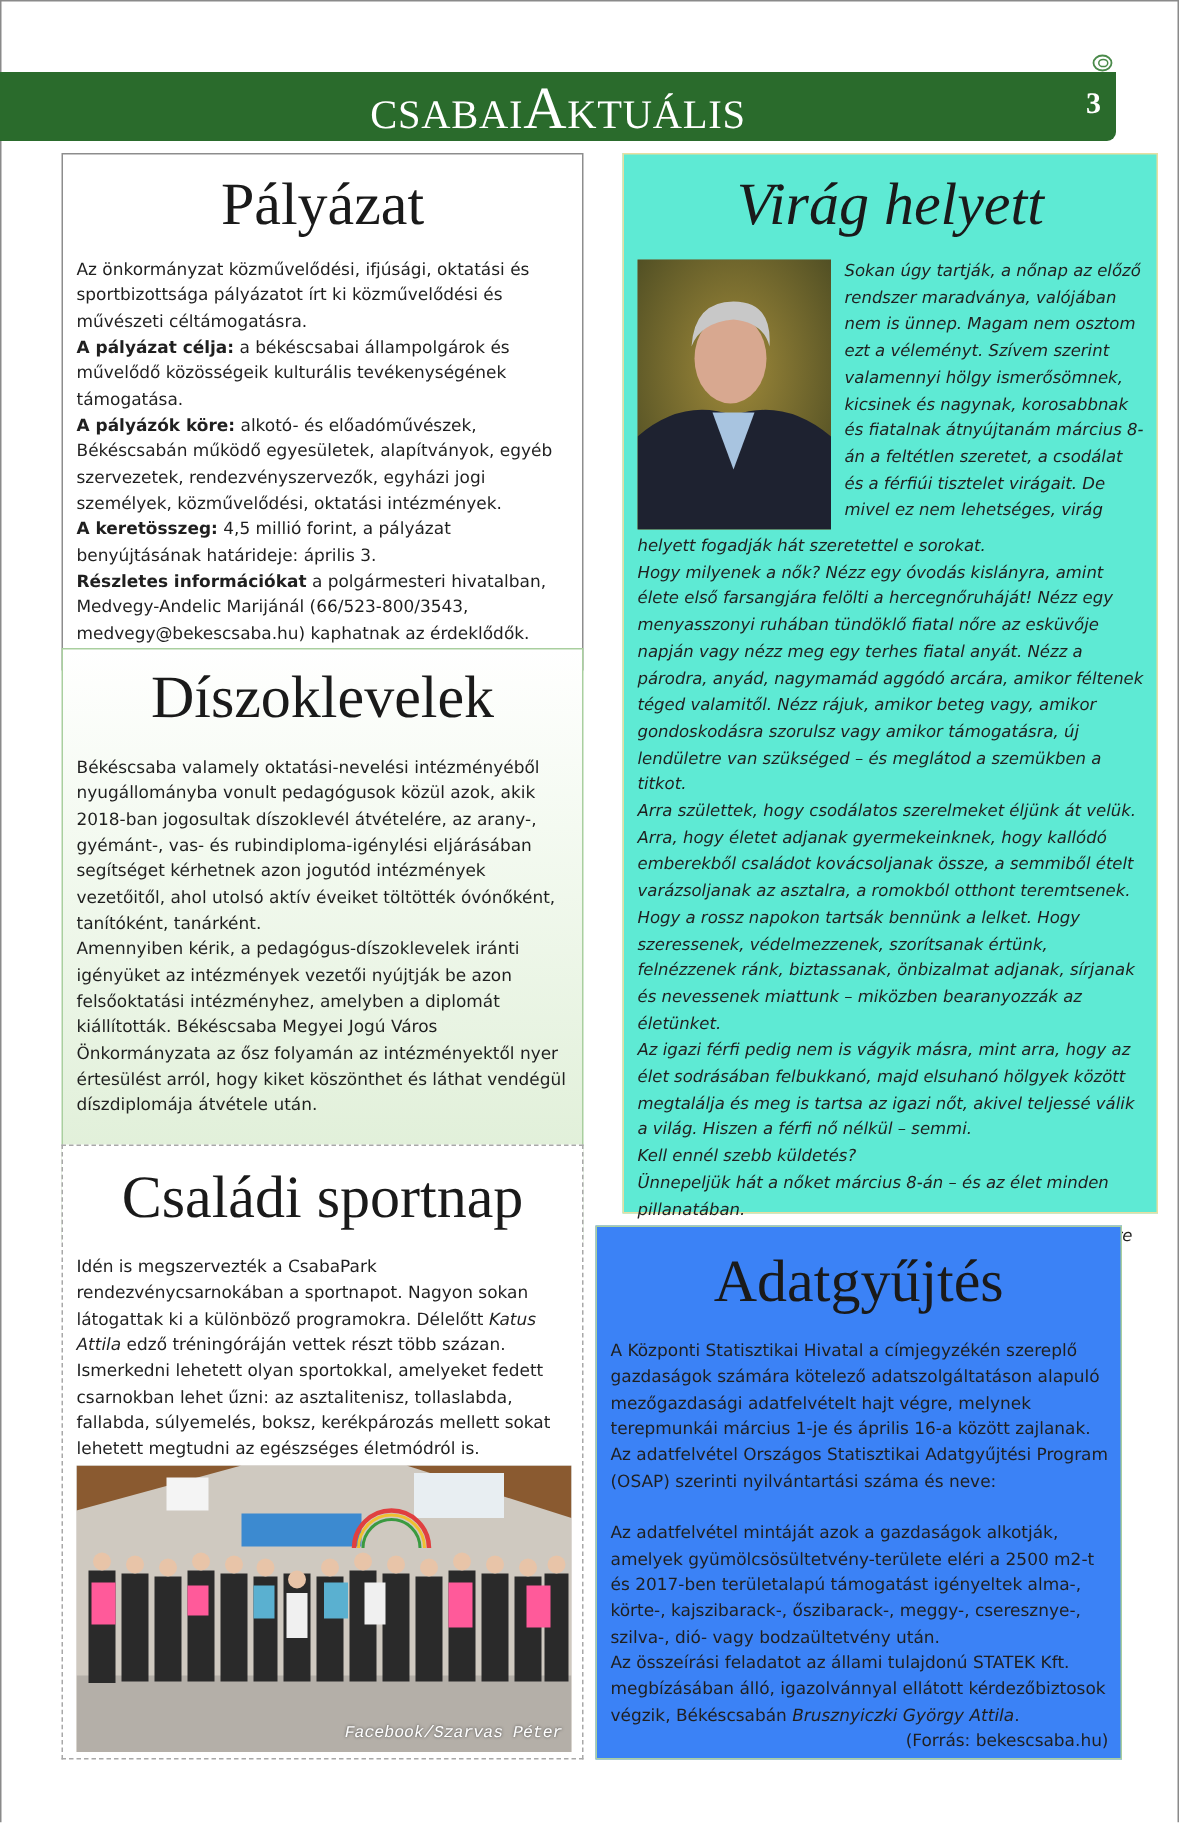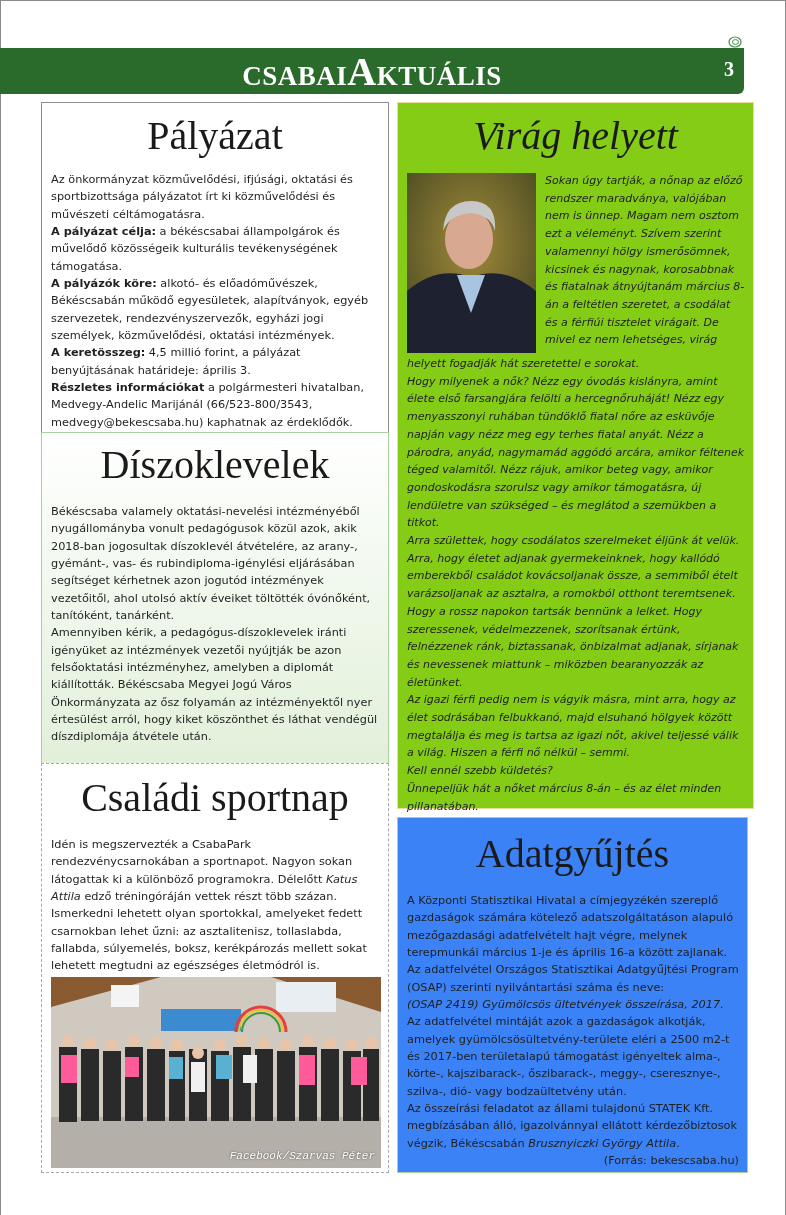--- a/index.html
+++ b/index.html
@@ -2,21 +2,21 @@
 <html><head>
 <meta charset="utf-8">
 <style>
   * { box-sizing: border-box; margin: 0; padding: 0; }
   html, body { width: 786px; height: 1215px; background: #ffffff; overflow: hidden; }
   body { position: relative; font-family: "Liberation Sans", sans-serif; color: #1a1a1a; }
   .page-frame { position: absolute; left: 0; top: 0; width: 786px; height: 1215px; border-left: 1px solid #8a8a8a; border-top: 1px solid #8a8a8a; border-right: 1px solid #8a8a8a; }
 
   
   .header-band { position: absolute; left: 0; top: 48px; width: 744px; height: 46px; background: #2a6b2c; border-bottom-right-radius: 6px; }
-  .header-title { position: absolute; left: 0; width: 744px; top: 52px; text-align: center; font-family: "Liberation Serif", serif; color: #ffffff; font-size: 27px; font-weight: bold; letter-spacing: 0.5px; line-height: 40px; }
+  .header-title { position: absolute; left: 0; width: 744px; top: 52px; text-align: center; font-family: "Liberation Serif", serif; color: #ffffff; font-size: 27px; font-weight: normal; letter-spacing: 0.5px; line-height: 40px; }
   .header-title .big-a { font-size: 40px; }
   .page-number { position: absolute; right: 52px; top: 58px; color: #ffffff; font-family: "Liberation Serif", serif; font-weight: bold; font-size: 20px; }
   .spiral-icon { position: absolute; left: 728px; top: 36px; width: 14px; height: 12px; }
 
   
   .box { position: absolute; }
   .box-title { font-family: "Liberation Serif", serif; text-align: center; color: #1a1a1a; font-weight: normal; }
   .body-text { font-family: "DejaVu Sans", sans-serif; font-size: 11.3px; line-height: 17.35px; color: #1f1f1f; }
   .body-text b { font-weight: bold; }
   .italic-text { font-family: "DejaVu Sans", sans-serif; font-style: italic; font-size: 11px; line-height: 17.7px; color: #1f1f1f; }
@@ -28,21 +28,21 @@
   #diszoklevelek { left: 41px; top: 432px; width: 348px; height: 396px; border: 1px solid #a9cf9f; background: linear-gradient(to bottom, #ffffff 0%, #f4faf1 30%, #dcedd3 100%); }
   #diszoklevelek .box-title { font-size: 40px; margin-top: 6px; line-height: 52px; }
   #diszoklevelek .body-text { padding: 12px 10px 0 9px; }
 
   #sportnap { left: 41px; top: 763px; width: 348px; height: 410px; border: 1px dashed #a8a8a8; background: #ffffff; }
   #sportnap .box-title { font-size: 40px; margin-top: 6px; line-height: 56px; }
   #sportnap .body-text { padding: 10px 8px 0 9px; }
   .sport-photo { position: absolute; left: 9px; top: 213px; width: 330px; height: 191px; overflow: hidden; background: #bdb7ae; }
   .photo-credit { position: absolute; right: 6px; bottom: 6px; color: #ffffff; font-family: Liberation Mono, monospace; font-style: italic; font-size: 11px; text-shadow: 0 0 2px #444; }
 
-  #virag { left: 397px; top: 102px; width: 357px; height: 707px; border: 1px solid #e8dea0; background: #84cc16; }
+  #virag { left: 415px; top: 102px; width: 357px; height: 707px; border: 1px solid #e8dea0; background: #5eead4; }
   #virag .box-title { font-style: italic; font-size: 40px; margin-top: 6px; line-height: 54px; }
   .portrait { float: left; width: 129px; height: 180px; margin: 10px 9px 2px 9px; overflow: hidden; background: #6b5a2a; }
   #virag .italic-text { padding: 9px 8px 0 0; }
   #virag .italic-text.cont { padding: 0 8px 0 9px; clear: both; }
   .signature { text-align: right; padding-right: 8px; }
 
   #adatgyujtes { left: 397px; top: 817px; width: 351px; height: 356px; border: 1px solid #a9cf9f; background: #3b82f6; }
   #adatgyujtes .box-title { font-size: 40px; margin-top: 8px; line-height: 56px; }
   #adatgyujtes .body-text { padding: 10px 8px 0 9px; }
   .source { text-align: right; }
@@ -176,18 +176,18 @@
     <span>Ünnepeljük hát a nőket március 8-án – és az élet minden pillanatában.</span>
     <div class="signature">Szarvas Péter, Békéscsaba polgármestere</div>
   </div>
 </section>
 
 <section class="box" id="adatgyujtes">
   <h2 class="box-title">Adatgyűjtés</h2>
   <div class="body-text">
     <span>A Központi Statisztikai Hivatal a címjegyzékén szereplő gazdaságok számára kötelező adatszolgáltatáson alapuló mezőgazdasági adatfelvételt hajt végre, melynek terepmunkái március 1-je és április 16-a között zajlanak.</span><br>
     <span>Az adatfelvétel Országos Statisztikai Adatgyűjtési Program (OSAP) szerinti nyilvántartási száma és neve:</span><br>
-    <i>(OSAP 2419) Gyümölcsös ültetvények összeírása, 2017.</i><br>
+    <br>
     <span>Az adatfelvétel mintáját azok a gazdaságok alkotják, amelyek gyümölcsösültetvény-területe eléri a 2500 m2-t és 2017-ben területalapú támogatást igényeltek alma-, körte-, kajszibarack-, őszibarack-, meggy-, cseresznye-, szilva-, dió- vagy bodzaültetvény után.</span><br>
     <span>Az összeírási feladatot az állami tulajdonú STATEK Kft. megbízásában álló, igazolvánnyal ellátott kérdezőbiztosok végzik, Békéscsabán </span><i>Brusznyiczki György Attila</i><span>.</span>
     <div class="source">(Forrás: bekescsaba.hu)</div>
   </div>
 </section>
 
 </body></html>

